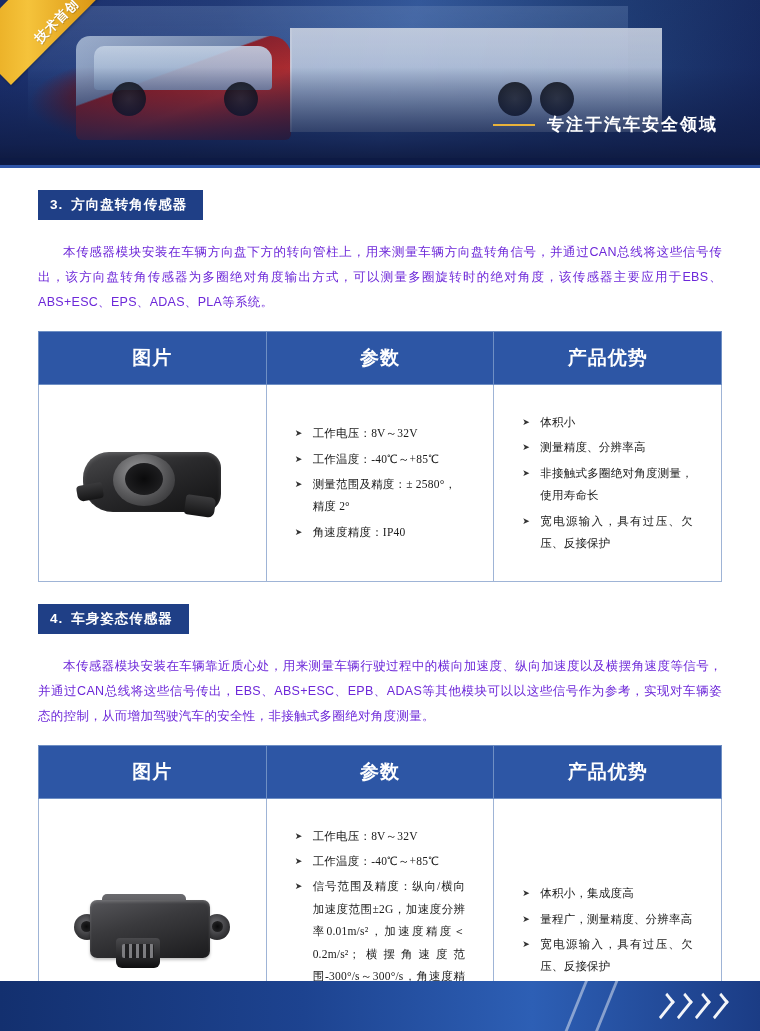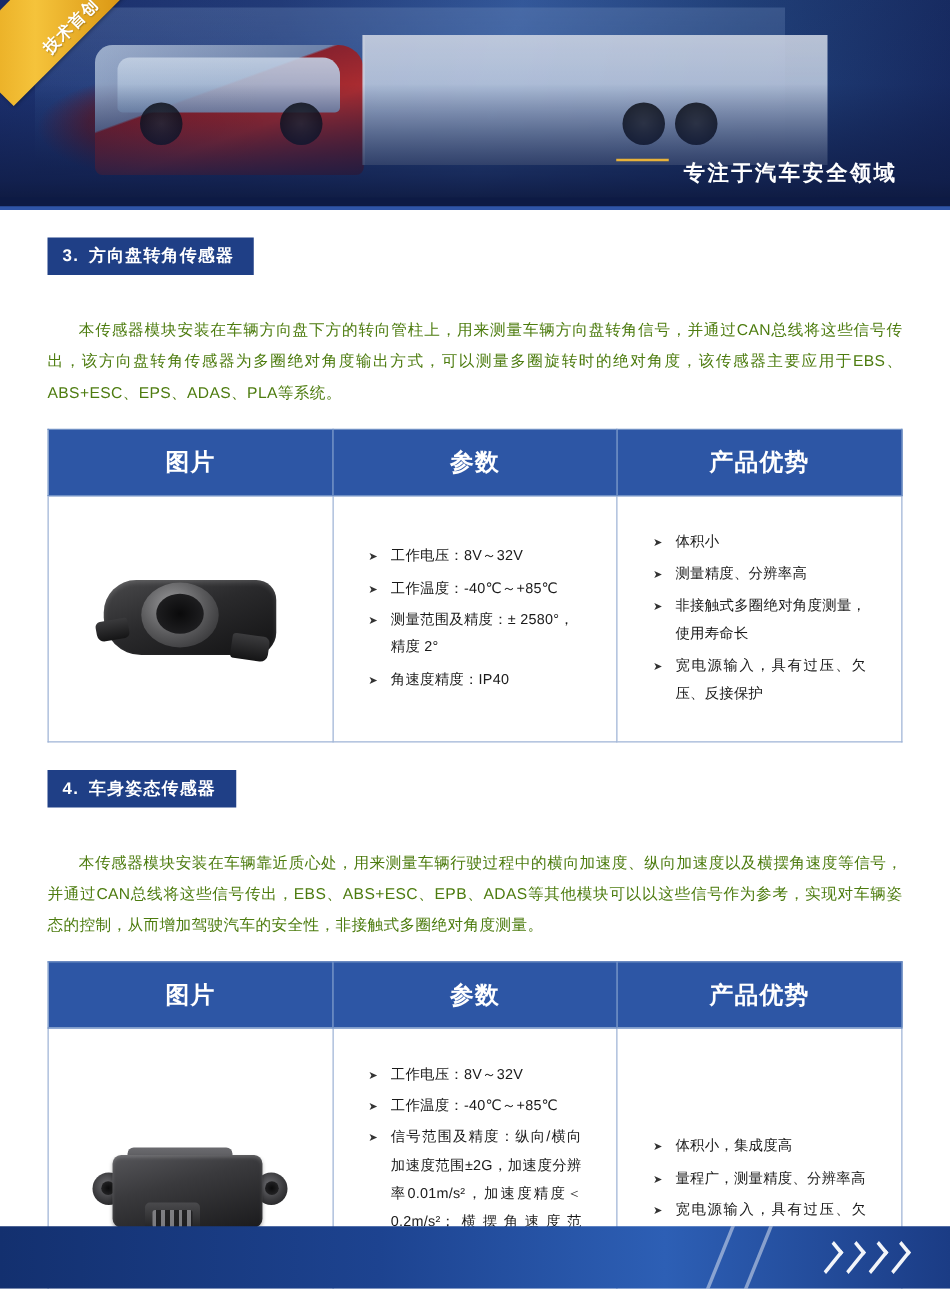--- a/index.html
+++ b/index.html
@@ -94,22 +94,22 @@
     font-size: 13px;
     font-weight: bold;
     letter-spacing: 1px;
     text-align: center;
     text-shadow: 0 1px 1px rgba(0,0,0,0.25);
     white-space: nowrap;
   }
 
   .slogan {
     position: absolute;
-    right: 42px; bottom: 18px;
-    display: flex; gap: 12px;
+    right: 42px; bottom: 32px;
+    display: flex; align-items: center; gap: 12px;
   }
   .slogan .dash {
     display: inline-block;
     width: 42px; height: 2px; background: #e8b23a;
   }
   .slogan .stext {
     color: #ffffff;
     font-size: 17px;
     letter-spacing: 2px;
     font-weight: bold;
@@ -129,24 +129,24 @@
     padding: 6px 16px 6px 12px;
     letter-spacing: 1px;
     position: relative;
     margin-bottom: 16px;
   }
   .section-title .num { margin-right: 8px; }
 
   .para {
     font-size: 12.5px;
     line-height: 2.0;
-    color: #4d7c0f;
+    color: #6d28d9;
     text-align: justify;
     text-indent: 2em;
-    margin: 16px 0 16px 0;
+    margin: 4px 0 16px 0;
     letter-spacing: 0.3px;
   }
 
   
   table.spec {
     width: 100%;
     border-collapse: collapse;
     border: 1px solid #9fb4d6;
     margin-bottom: 22px;
     table-layout: fixed;
@@ -159,21 +159,21 @@
     padding: 13px 4px;
     border: 1px solid #6f8fc4;
     letter-spacing: 1px;
   }
   table.spec td {
     border: 1px solid #9fb4d6;
     vertical-align: middle;
     padding: 10px 12px;
   }
   td.img-cell { width: 31%; text-align: center; vertical-align: middle; }
-  td.param-cell { width: 36%; vertical-align: middle; }
+  td.param-cell { width: 36%; vertical-align: middle; font-family: Liberation Serif, serif; }
   td.adv-cell { width: 33%; vertical-align: middle; }
 
   ul.bullets {
     list-style: none;
     margin: 16px; padding: 0;
   }
   ul.bullets li {
     position: relative;
     padding-left: 18px;
     font-size: 11.5px;

